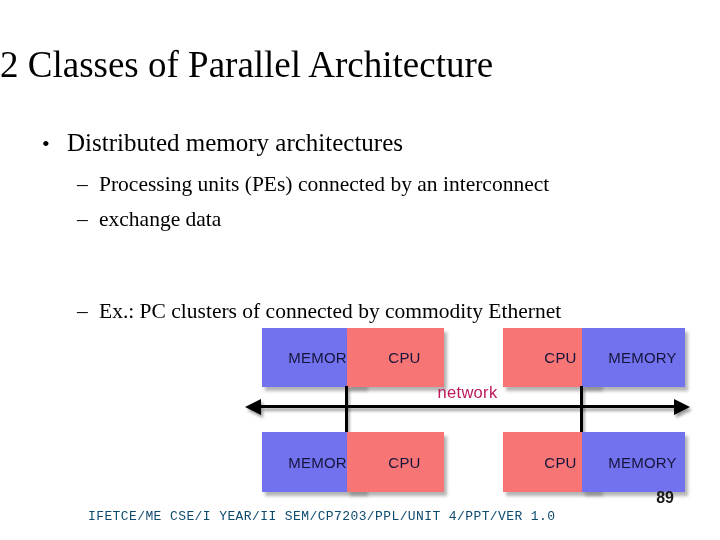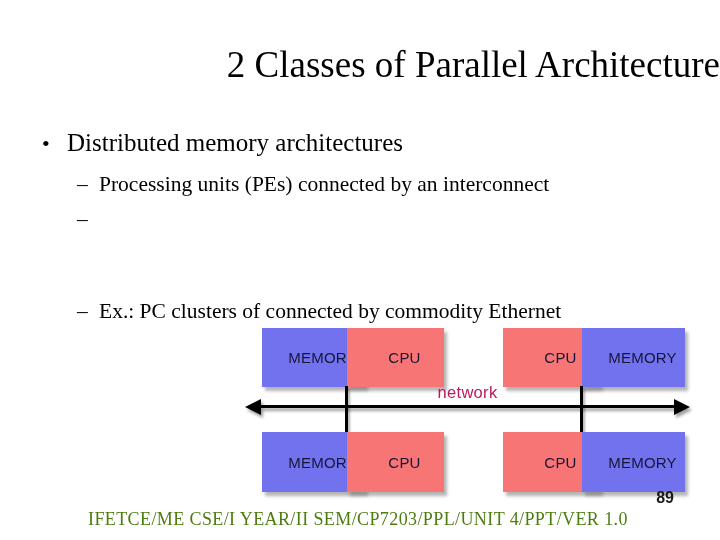--- a/index.html
+++ b/index.html
@@ -2,21 +2,21 @@
 <html><head>
 <meta charset="utf-8">
 <style>
   html,body{margin:0;padding:0;background:#ffffff;}
   .slide{
     position:relative;width:720px;height:540px;background:#ffffff;
     overflow:hidden;font-family:"Liberation Serif", serif;color:#000;
   }
   
   .title{
-    position:absolute;left:0;right:0;top:44px;text-align:right;
+    position:absolute;left:0;right:0;top:44px;text-align:left;
     font-size:37px;line-height:1.15;color:#000;
   }
   
   .l1{position:absolute;left:42px;top:129px;display:flex;align-items:flex-start;font-size:25px;}
   .l1 .marker{width:25px;font-size:22px;line-height:30px;}
   
   .sub{position:absolute;left:77px;display:flex;align-items:flex-start;font-size:21.5px;line-height:29.5px;}
   .sub .marker{width:22px;}
   .sub1{top:170px;}
   .sub2{top:205px;}
@@ -46,22 +46,22 @@
     border-top:8px solid transparent;border-bottom:8px solid transparent;border-left:16px solid #000;}
   .connector{position:absolute;width:3px;height:48px;top:64px;background:#000;
     filter:drop-shadow(2px 2px 1px rgba(0,0,0,0.3));}
   .conn-left{left:100px;}
   .conn-right{left:335px;}
   .net-label{position:absolute;left:160px;top:61px;width:125px;text-align:center;
     font-weight:normal;font-size:16.5px;color:#be185d;letter-spacing:0.3px;}
   
   .page-num{position:absolute;right:46px;top:489px;font-family:"Liberation Sans", sans-serif;
     font-size:16px;color:#1a1a1a;font-weight:bold;}
-  .footer{position:absolute;left:88px;top:509px;font-family:Liberation Serif, serif;
-    font-size:18px;letter-spacing:0.4px;color:#4d7c0f;}
+  .footer{position:absolute;left:88px;top:509px;font-family:Liberation Mono, monospace;
+    font-size:13px;letter-spacing:0.4px;color:#0c4a6e;}
 </style>
 </head>
 <body>
 
 <div class="slide">
 
   <div class="title">2 Classes of Parallel Architecture</div>
 
   <div class="l1">
     <span class="marker">•</span>
@@ -69,20 +69,21 @@
   </div>
 
   <div class="sub sub1">
     <span class="marker">–</span>
     <span>Processing units (PEs) connected by an interconnect</span>
   </div>
 
   <div class="sub sub2">
     <span class="marker">–</span>
     <span class="lines">
+      <div>exchange data</div>
     </span>
   </div>
 
   <div class="sub sub3">
     <span class="marker">–</span>
     <span>Ex.: PC clusters of connected by commodity Ethernet</span>
   </div>
 
   <div class="diagram">
 

